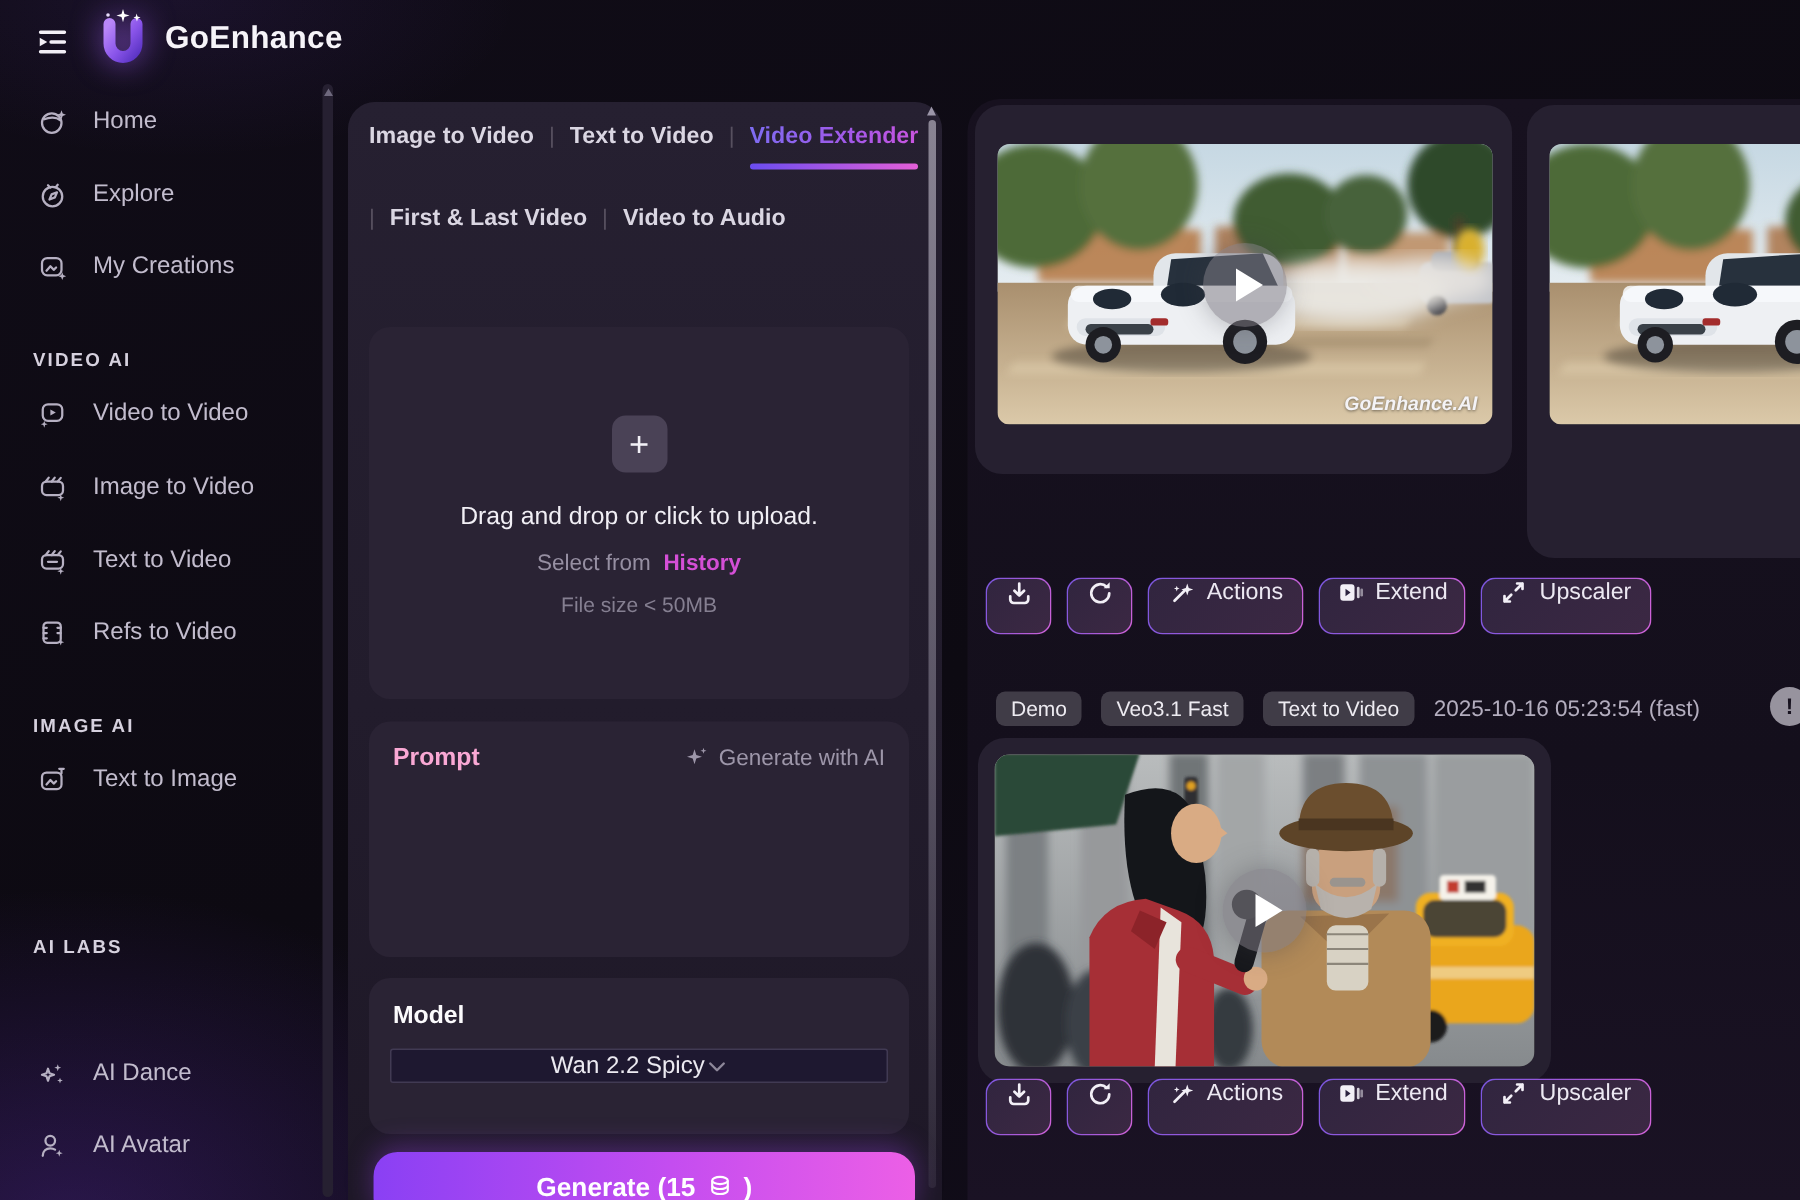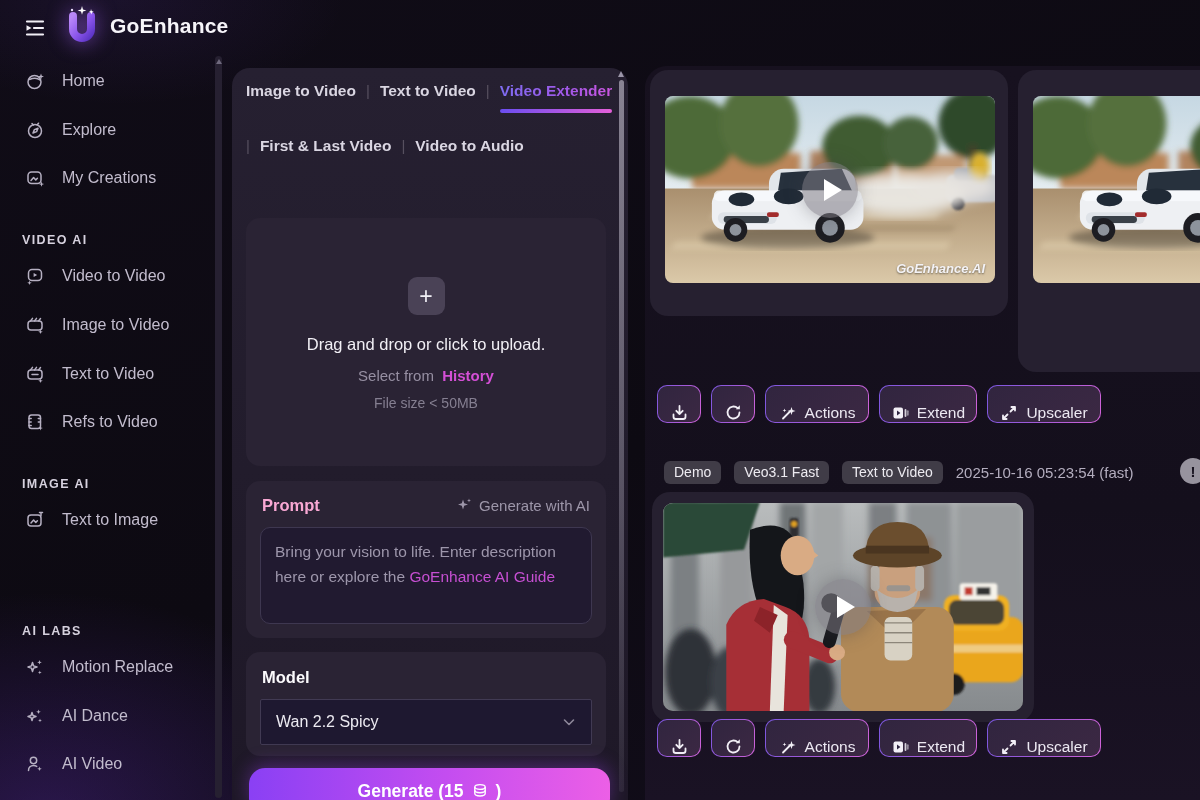--- a/index.html
+++ b/index.html
@@ -55,21 +55,21 @@
 
   .prompt-card{ left:246px; top:481px; width:360px; height:157px; }
   .prompt-head{ display:flex; justify-content:space-between; align-items:center; padding:15px 16px 0 16px; }
   .prompt-title{ font-size:16.5px; font-weight:800; color:#f9a8d4; }
   .genai{ font-size:15px; color:#9d96a9; display:flex; align-items:flex-start; gap:6px; cursor:pointer; }
   .prompt-box{ margin:12px 14px 0 14px; height:97px; border-radius:10px; background:#211a30; border:1px solid #3e3750; padding:11px 14px; font-size:15.5px; line-height:25px; color:#9d96ab; cursor:text; }
   .prompt-box .guide{ color:#c64fd2; cursor:pointer; }
 
   .model-card{ left:246px; top:652px; width:360px; height:104px; }
   .model-title{ padding:16px 0 0 16px; font-size:16.5px; font-weight:800; color:#fbfafc; }
-  .model-select{ margin:12px 14px 0 14px; height:46px; border-radius:2px; background:#1e1830; border:1px solid #413a53; display:flex; align-items:center; justify-content:space-between; padding:0 14px 0 15px; cursor:pointer; }
+  .model-select{ margin:12px 14px 0 14px; height:23px; border-radius:2px; background:#1e1830; border:1px solid #413a53; display:flex; align-items:center; justify-content:center; padding:0 14px 0 15px; cursor:pointer; }
   .model-value{ font-size:16px; color:#eceaf1; }
 
   .generate-btn{ left:249px; top:768px; width:361px; height:46px; border-radius:16px;
     background:linear-gradient(90deg,#8a40f4 0%, #c44df0 55%, #ec5fe6 100%);
     display:flex; align-items:center; justify-content:center; gap:7px;
     font-size:17.5px; font-weight:700; color:#fff; cursor:pointer; box-shadow:0 -4px 18px rgba(160,70,240,.35); }
 
   
   .feed{ left:645px; top:66px; width:555px; height:734px; border-radius:22px 0 0 0;
     background:linear-gradient(180deg,#17111f 0%, #140f1c 60%, #1a1224 100%); }
@@ -81,21 +81,21 @@
   .thumb svg{ display:block; width:100%; height:100%; }
   .thumb-a{ left:15px; top:26px; width:330px; height:187px; }
   .thumb-b{ left:15px; top:26px; width:330px; height:187px; }
   .thumb-c{ left:11px; top:11px; width:360px; height:208px; border-radius:10px; }
   .play{ position:absolute; left:50%; top:50%; transform:translate(-50%,-50%); width:56px; height:56px; border-radius:50%;
     background:rgba(125,122,132,.55); box-shadow:0 0 18px rgba(60,60,70,.35); cursor:pointer; }
   .play::after{ content:""; position:absolute; left:22px; top:17px;
     border-left:18px solid #fff; border-top:11px solid transparent; border-bottom:11px solid transparent; }
   .watermark{ position:absolute; right:10px; bottom:7px; font-size:13px; font-style:italic; font-weight:800; color:#f4f3f6; text-shadow:0 1px 2px rgba(0,0,0,.5); }
 
-  .abtn{ height:38px; border-radius:10px; display:flex; align-items:flex-end; justify-content:center; gap:8px;
+  .abtn{ height:38px; border-radius:10px; display:flex; align-items:flex-start; justify-content:center; gap:8px;
     font-size:15.5px; color:#ece8f2; cursor:pointer;
     background:linear-gradient(135deg,#31253f,#3b2843) padding-box,
                linear-gradient(110deg,#7b57e0 0%, #a75ad8 55%, #d163d8 100%) border-box;
     border:1.5px solid transparent; }
   .abtn.icon-only{ width:44px; }
 
   .meta-row{ left:664px; top:459px; width:500px; height:26px; display:flex; align-items:center; gap:13px; }
   .badge{ background:#403c47; color:#edebf1; border-radius:6px; padding:3px 10px 4px 10px; font-size:14px; cursor:default; }
   .timestamp{ color:#b3adbe; font-size:15px; }
   .alert-circle{ left:1180px; top:458px; width:26px; height:26px; border-radius:50%; background:#97939e; color:#17121f;
@@ -196,43 +196,35 @@
   <div class="abs side-title" style="top:477px;" data-name="sidebar-section-title-image-ai">IMAGE AI</div>
   <div class="abs side-item" style="top:502px;" data-name="sidebar-item-text-to-image">
     <svg width="22" height="22" viewBox="0 0 22 22" data-name="text-to-image-icon">
       <rect class="st" x="4" y="6" width="13" height="11" rx="3"></rect>
       <path class="st" d="M7 14l2.6-3 2.2 2.4 1.6-1.6M15.5 3.5h3M17 3.5v3"></path>
     </svg>
     <span data-name="sidebar-item-label">Text to Image</span>
   </div>
 
   <div class="abs side-title" style="top:624px;" data-name="sidebar-section-title-ai-labs">AI LABS</div>
-  <div class="abs side-item" style="top:649px;" data-name="sidebar-item-motion-replace">
-    <svg width="22" height="22" viewBox="0 0 22 22" data-name="motion-replace-sparkles-icon">
-      <path class="st" d="M8.5 6.5l1.1 3.4 3.4 1.1-3.4 1.1-1.1 3.4-1.1-3.4L4 11l3.4-1.1z"></path>
-      <path class="sf" d="M15.5 4l.6 1.7 1.7.6-1.7.6-.6 1.7-.6-1.7-1.7-.6 1.7-.6z"></path>
-      <path class="sf" d="M15.8 14.5l.5 1.4 1.4.5-1.4.5-.5 1.4-.5-1.4-1.4-.5 1.4-.5z"></path>
-    </svg>
-    <span data-name="sidebar-item-label">Motion Replace</span>
-  </div>
   <div class="abs side-item" style="top:698px;" data-name="sidebar-item-ai-dance">
     <svg width="22" height="22" viewBox="0 0 22 22" data-name="ai-dance-sparkles-icon">
       <path class="st" d="M8 7.5l1 3 3 1-3 1-1 3-1-3-3-1 3-1z"></path>
       <path class="sf" d="M14.5 4.5l.6 1.7 1.7.6-1.7.6-.6 1.7-.6-1.7-1.7-.6 1.7-.6z"></path>
       <path class="sf" d="M16 13.5l.5 1.4 1.4.5-1.4.5-.5 1.4-.5-1.4-1.4-.5 1.4-.5z"></path>
     </svg>
     <span data-name="sidebar-item-label">AI Dance</span>
   </div>
   <div class="abs side-item" style="top:746px;" data-name="sidebar-item-ai-avatar">
     <svg width="22" height="22" viewBox="0 0 22 22" data-name="ai-avatar-person-icon">
       <circle class="st" cx="9.5" cy="7.5" r="3.2"></circle>
       <path class="st" d="M4.5 17.5c0-3.2 2.2-5 5-5 1.2 0 2.3.3 3.2.9"></path>
       <path class="sf" d="M15.5 13.5l.6 1.7 1.7.6-1.7.6-.6 1.7-.6-1.7-1.7-.6 1.7-.6z"></path>
     </svg>
-    <span data-name="sidebar-item-label">AI Video</span>
+    <span data-name="sidebar-item-label">AI Avatar</span>
   </div>
 
   <div class="abs side-scrollbar" data-name="sidebar-scrollbar">
       <div class="arrow" data-name="scrollbar-up-arrow-icon"></div>
     </div>
 
   <div class="abs composer" data-name="composer-panel"></div>
 
   <div class="abs tabs" data-name="composer-tabs">
     <div class="tab" data-name="tab-image-to-video">
@@ -274,24 +266,20 @@
   <div class="abs card prompt-card" data-name="prompt-section">
     <div class="prompt-head">
       <span class="prompt-title" data-name="prompt-title">Prompt</span>
       <span class="genai" data-name="generate-with-ai-button">
         <svg width="17" height="17" viewBox="0 0 17 17" data-name="sparkle-icon">
           <path d="M7 2.5l1.2 3.8 3.8 1.2-3.8 1.2L7 12.5 5.8 8.7 2 7.5l3.8-1.2z" fill="#9d96a9"></path>
           <path d="M13 1.5l.5 1.5 1.5.5-1.5.5-.5 1.5-.5-1.5-1.5-.5 1.5-.5z" fill="#9d96a9"></path>
         </svg>
         <span>Generate with AI</span>
       </span>
-    </div>
-    <div class="prompt-box" data-name="prompt-input">
-      <span data-name="prompt-placeholder">Bring your vision to life. Enter description here or explore the </span>
-      <span class="guide" data-name="ai-guide-link">GoEnhance AI Guide</span>
     </div>
   </div>
 
   <div class="abs card model-card" data-name="model-section">
     <div class="model-title" data-name="model-title">Model</div>
     <div class="model-select" data-name="model-select">
       <span class="model-value" data-name="model-selected-value">Wan 2.2 Spicy</span>
       <svg width="16" height="16" viewBox="0 0 16 16" data-name="chevron-down-icon">
         <path d="M3.5 6l4.5 4.5L12.5 6" stroke="#8d8799" stroke-width="1.6" fill="none" stroke-linecap="round" stroke-linejoin="round"></path>
       </svg>

